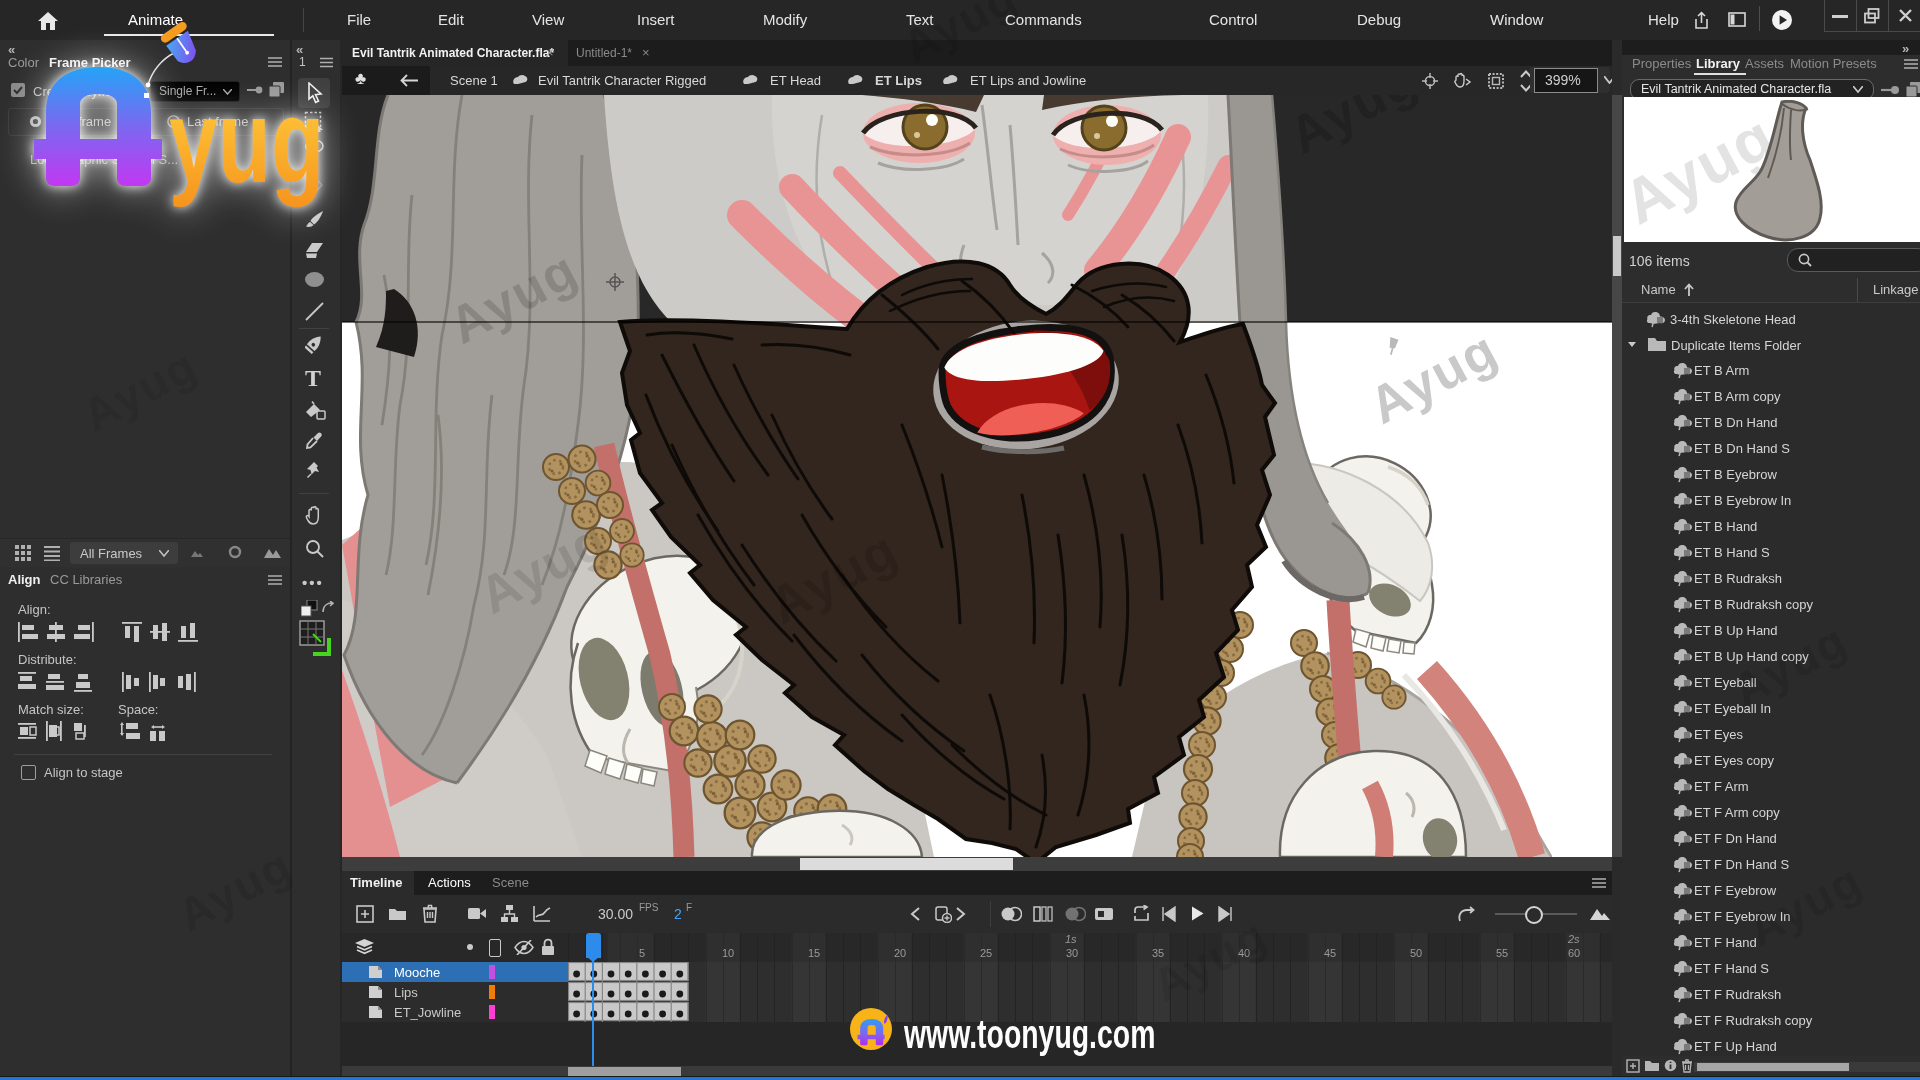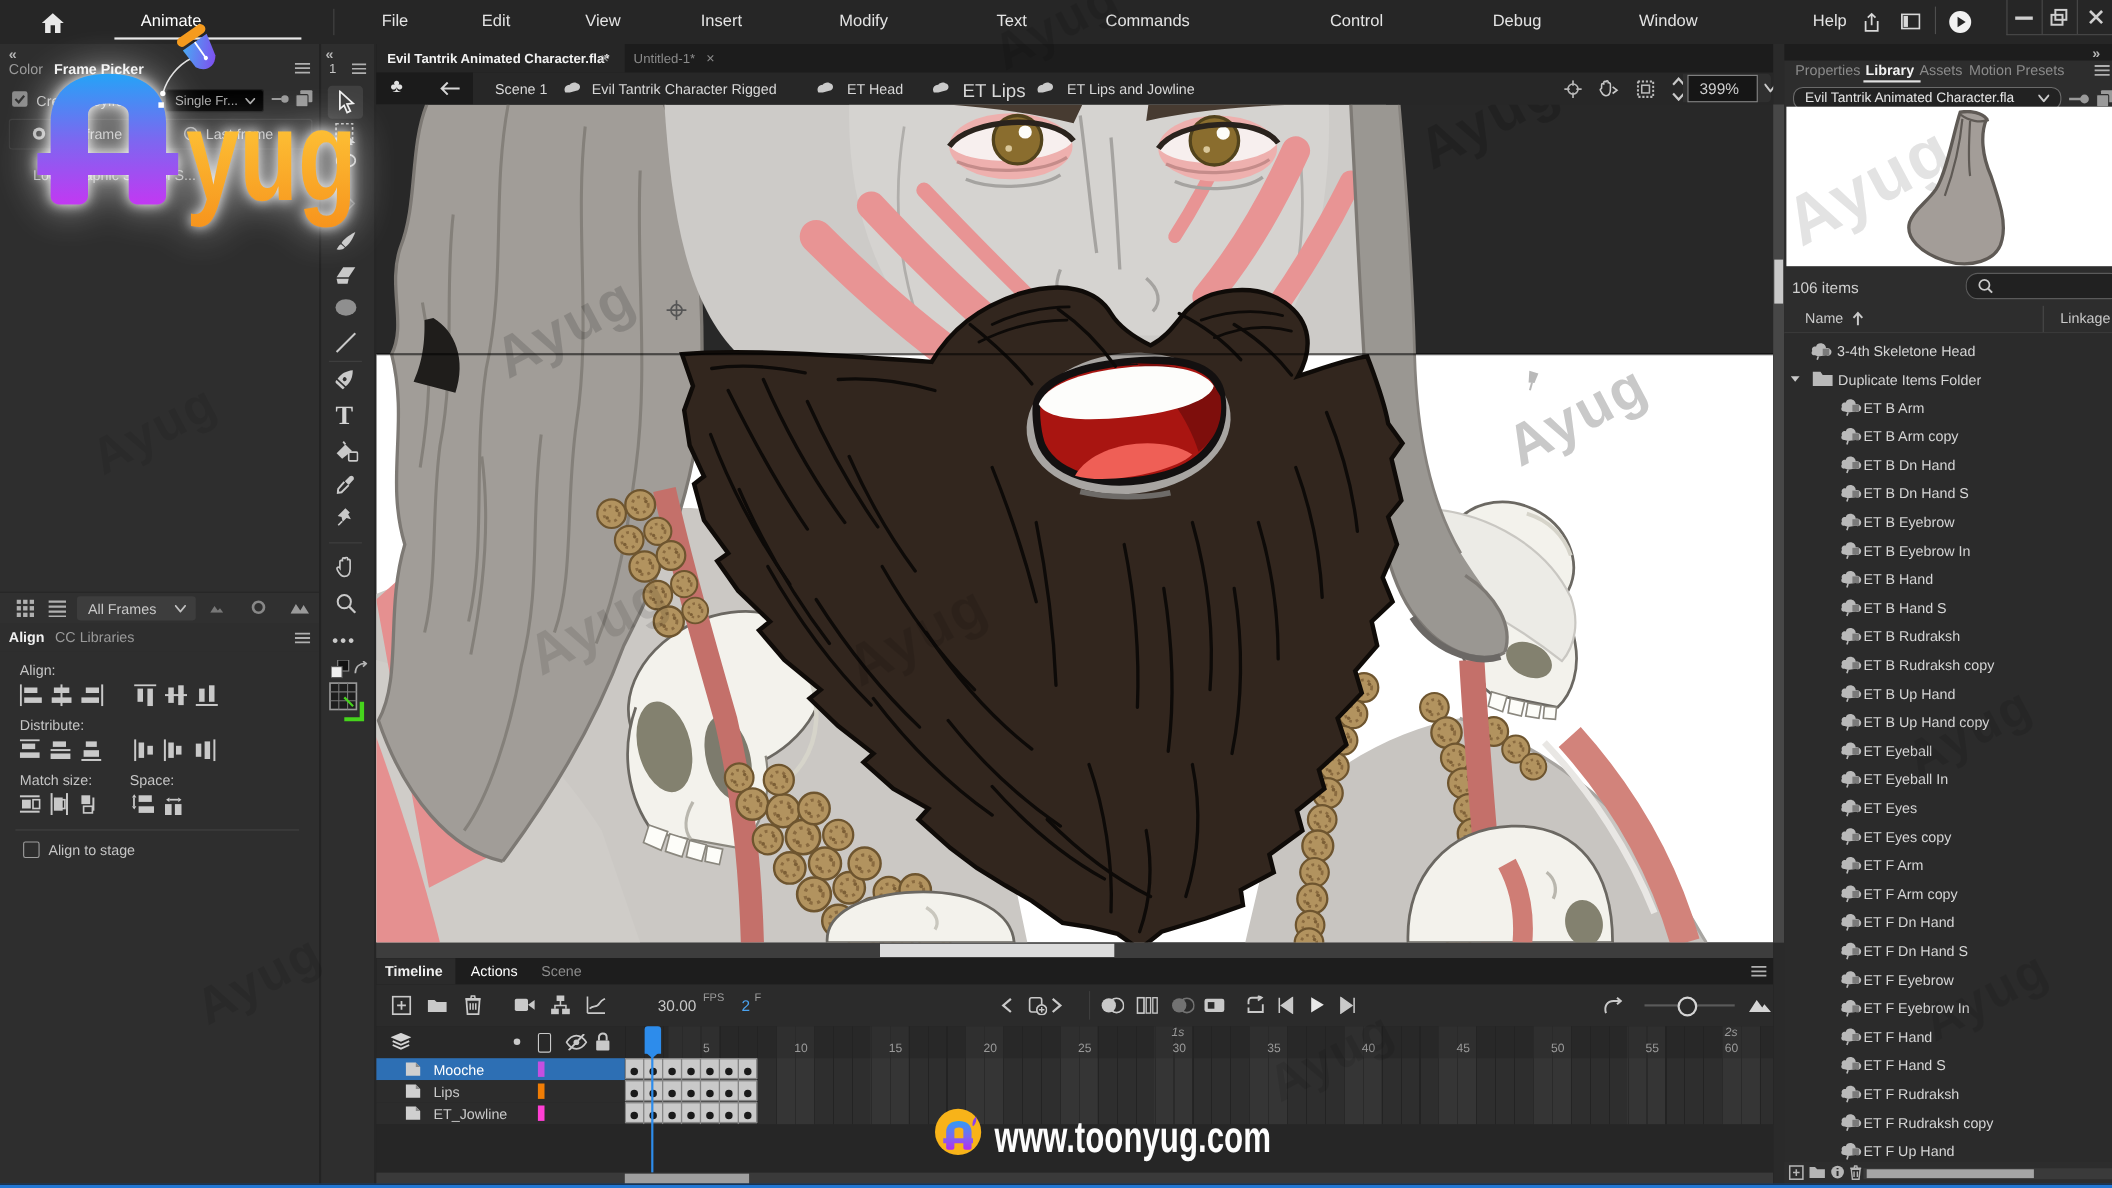--- a/index.html
+++ b/index.html
@@ -377,21 +377,21 @@
         <path d="M2 10 C0 7 2 3 6 3 C7 1 11 0 13 2 C16 3 16 7 13.5 8 L6 10 Z M4 10 L3 13" fill="#c9c9c9"></path>
       </svg>
     <span class="abs" style="left:196px;top:7px;color:#d8d8d8;font-size:13px;">Evil Tantrik Character Rigged</span>
     <svg class="abs" style="left:400px;top:8px" width="16" height="14" viewBox="0 0 16 14">
         <path d="M2 10 C0 7 2 3 6 3 C7 1 11 0 13 2 C16 3 16 7 13.5 8 L6 10 Z M4 10 L3 13" fill="#c9c9c9"></path>
       </svg>
     <span class="abs" style="left:428px;top:7px;color:#d8d8d8;font-size:13px;">ET Head</span>
     <svg class="abs" style="left:505px;top:8px" width="16" height="14" viewBox="0 0 16 14">
         <path d="M2 10 C0 7 2 3 6 3 C7 1 11 0 13 2 C16 3 16 7 13.5 8 L6 10 Z M4 10 L3 13" fill="#c9c9c9"></path>
       </svg>
-    <span class="abs" style="left:533px;top:7px;color:#d8d8d8;font-size:17px;">ET Lips</span>
+    <span class="abs" style="left:533px;top:7px;color:#d8d8d8;font-size:13px;font-weight:bold;">ET Lips</span>
     <svg class="abs" style="left:600px;top:8px" width="16" height="14" viewBox="0 0 16 14">
         <path d="M2 10 C0 7 2 3 6 3 C7 1 11 0 13 2 C16 3 16 7 13.5 8 L6 10 Z M4 10 L3 13" fill="#c9c9c9"></path>
       </svg>
     <span class="abs" style="left:628px;top:7px;color:#d8d8d8;font-size:13px;">ET Lips and Jowline</span>
 
     <svg class="abs" style="left:1080px;top:7px" width="16" height="16" viewBox="0 0 16 16">
       <circle cx="8" cy="8" r="4.6" fill="none" stroke="#b9b9b9" stroke-width="1.5"></circle>
       <path d="M8 0 V5 M8 11 V16 M0 8 H5 M11 8 H16" stroke="#b9b9b9" stroke-width="1.5"></path>
     </svg>
     <svg class="abs" style="left:1110px;top:6px" width="20" height="18" viewBox="0 0 20 18">

